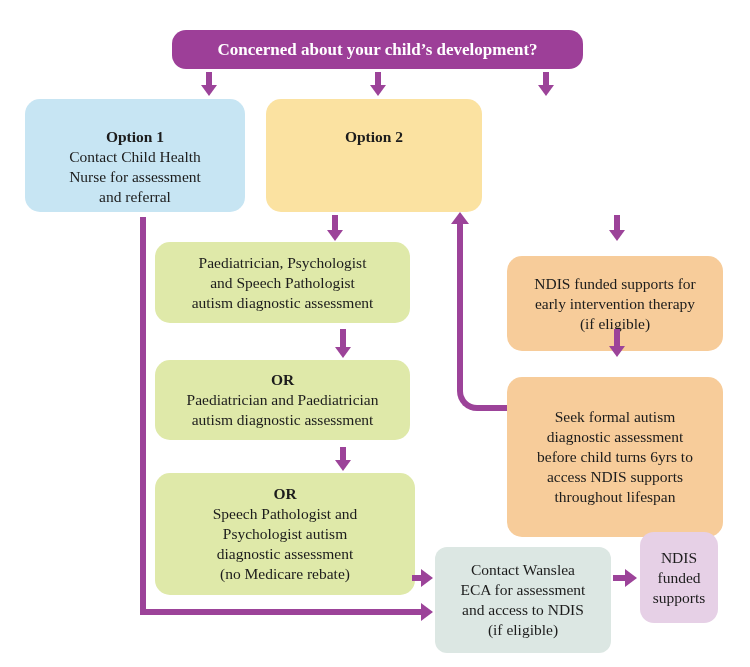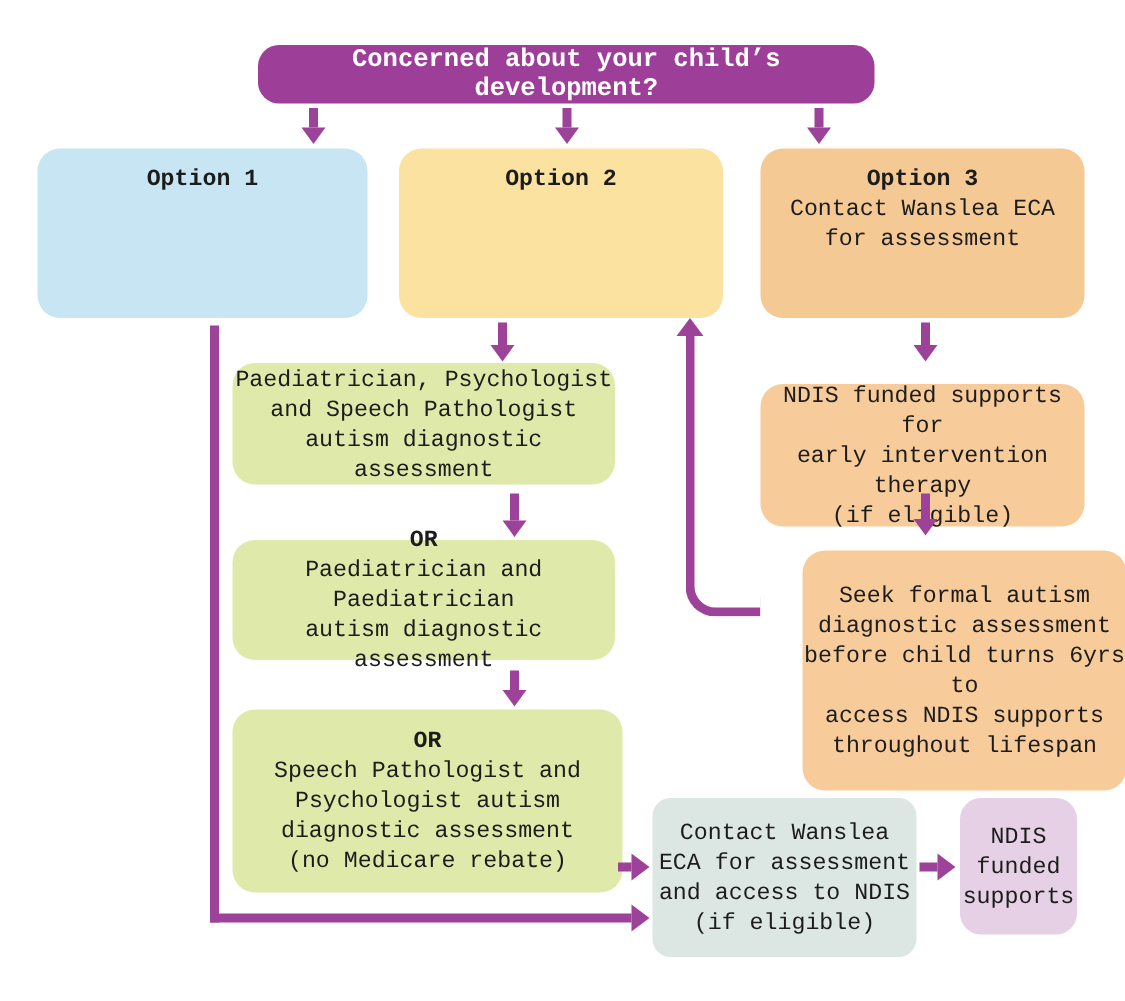--- a/index.html
+++ b/index.html
@@ -1,48 +1,48 @@
 <!DOCTYPE html>
 <html style="--background: #ffffff; --text: #1c1c1c; --banner-purple: #9d3f98; --arrow-purple: #9c4399; --option1-blue: #c7e5f3; --option2-yellow: #fbe2a1; --option3-orange: #f5c994; --pathway-green: #dfe9a9; --pathway-orange: #f7cc9a; --ndis-access-teal: #dce7e3; --ndis-supports-lilac: #e6d0e6;"><head>
 <meta charset="utf-8">
 <style>
   html,body { margin:0; padding:0; background:#ffffff; }
   #canvas {
     position:relative; width:750px; height:667px;
     background:var(--background,#fff);
-    font-family:Liberation Mono, monospace;
+    font-family:Liberation Serif, serif;
     color:var(--text,#1c1c1c);
     overflow:hidden;
   }
   .box {
     position:absolute; box-sizing:border-box; text-align:center;
     font-size:15.5px; line-height:20px;
     display:flex; flex-direction:column; align-items:center; justify-content:center;
   }
   .box-title { font-weight:bold; }
   .multiline { white-space:pre-line; }
   .banner {
     position:absolute; left:172px; top:30px; width:411px; height:39px;
     background:var(--banner-purple); border-radius:14px;
     color:#ffffff; font-weight:bold; font-size:17px;
     display:flex; align-items:center; justify-content:center; text-align:center;
   }
-  .opt { border-radius:15px; justify-content:flex-start; padding-top:10px; }
+  .opt { border-radius:15px; justify-content:flex-start; padding-top:28px; }
   .opt1 { left:25px;  top:99px; width:220px; height:113px; background:var(--option1-blue); }
   .opt2 { left:266px; top:99px; width:216px; height:113px; background:var(--option2-yellow);gap:44px; }
   .opt3 { left:507px; top:99px; width:216px; height:113px; background:var(--option3-orange); }
   .green  { background:var(--pathway-green);  border-radius:15px; }
   .orange { background:var(--pathway-orange); border-radius:15px; }
-  .teal   { background:var(--ndis-access-teal); border-radius:12px; }
+  .teal   { background:var(--ndis-access-teal); border-radius:12px;margin-top:15px; }
   .lilac  { background:var(--ndis-supports-lilac); border-radius:14px; }
   .g1 { left:155px; top:242px; width:255px; height:81px;justify-content:center; }
   .g2 { left:155px; top:360px; width:255px; height:80px; }
   .g3 { left:155px; top:473px; width:260px; height:122px; }
   .o1 { left:507px; top:256px; width:216px; height:95px; }
-  .o2 { left:507px; top:367px; width:216px; height:160px;margin-left:28px; }
+  .o2 { left:507px; top:377px; width:216px; height:160px; }
   .ndis-access   { left:435px; top:532px; width:176px; height:106px; }
   .ndis-supports { left:640px; top:532px; width:78px;  height:91px; }
 
   .arrow-down { position:absolute; width:16px; display:flex; flex-direction:column; align-items:center; }
   .arrow-down .stem { width:6px; flex:1; background:var(--arrow-purple); }
   .head-down { width:0; height:0; border-left:8px solid transparent; border-right:8px solid transparent; border-top:11px solid var(--arrow-purple); }
   .arrow-right { position:absolute; height:18px; display:flex; align-items:center; }
   .arrow-right .stem { height:6px; flex:1; background:var(--arrow-purple); }
   .head-right { width:0; height:0; border-top:9px solid transparent; border-bottom:9px solid transparent; border-left:12px solid var(--arrow-purple); }
   .head-up { position:absolute; width:0; height:0; border-left:9px solid transparent; border-right:9px solid transparent; border-bottom:12px solid var(--arrow-purple); }
@@ -72,28 +72,26 @@
     <div class="stem"></div>
     <div class="head-down"></div>
   </div>
   <div class="arrow-down" style="left:538px;top:72px;height:24px;">
     <div class="stem"></div>
     <div class="head-down"></div>
   </div>
 
   <div class="box opt opt1">
     <div class="box-title">Option 1</div>
+    <div class="multiline">Contact Child Health
+Nurse for assessment
+and referral</div>
   </div>
   <div class="box opt opt2">
     <div class="box-title">Option 2</div>
-  </div>
-  <div class="box opt opt3">
-    <div class="box-title">Option 3</div>
-    <div class="multiline">Contact Wanslea ECA
-for assessment</div>
   </div>
 
   <div class="elbow-line"></div>
   <div class="head-right" style="position:absolute;left:421px;top:603px;"></div>
 
   <div class="arrow-down" style="left:327px;top:215px;height:26px;">
     <div class="stem"></div>
     <div class="head-down"></div>
   </div>
 

